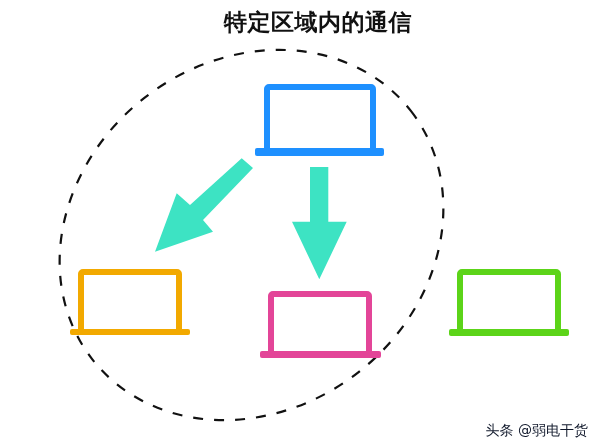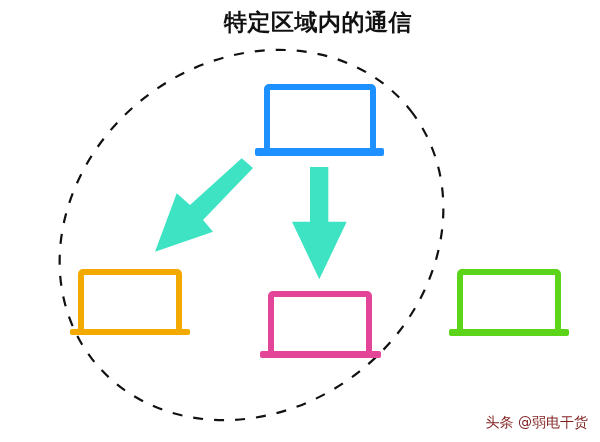--- a/index.html
+++ b/index.html
@@ -66,13 +66,13 @@
   <g id="node-2">
     <rect class="screen" fill="none" stroke-width="6" rx="2" x="271" y="294" width="98" height="60" stroke="#e34598"></rect>
     <rect class="base" rx="2" x="260" y="351" width="121" height="7" fill="#e34598"></rect>
   </g>
   <g id="node-3">
     <rect class="screen" fill="none" stroke-width="6" rx="2" x="460" y="272" width="98" height="60" stroke="#5cd419"></rect>
     <rect class="base" rx="2" x="449" y="329" width="120" height="7" fill="#5cd419"></rect>
   </g>
 </svg>
 
-<div class="watermark" style="color: #7f1d1d;">头条 @弱电干货</div>
+<div class="watermark" style="color: #0f172a; margin-top: 8px;">头条 @弱电干货</div>
 
 </body></html>

